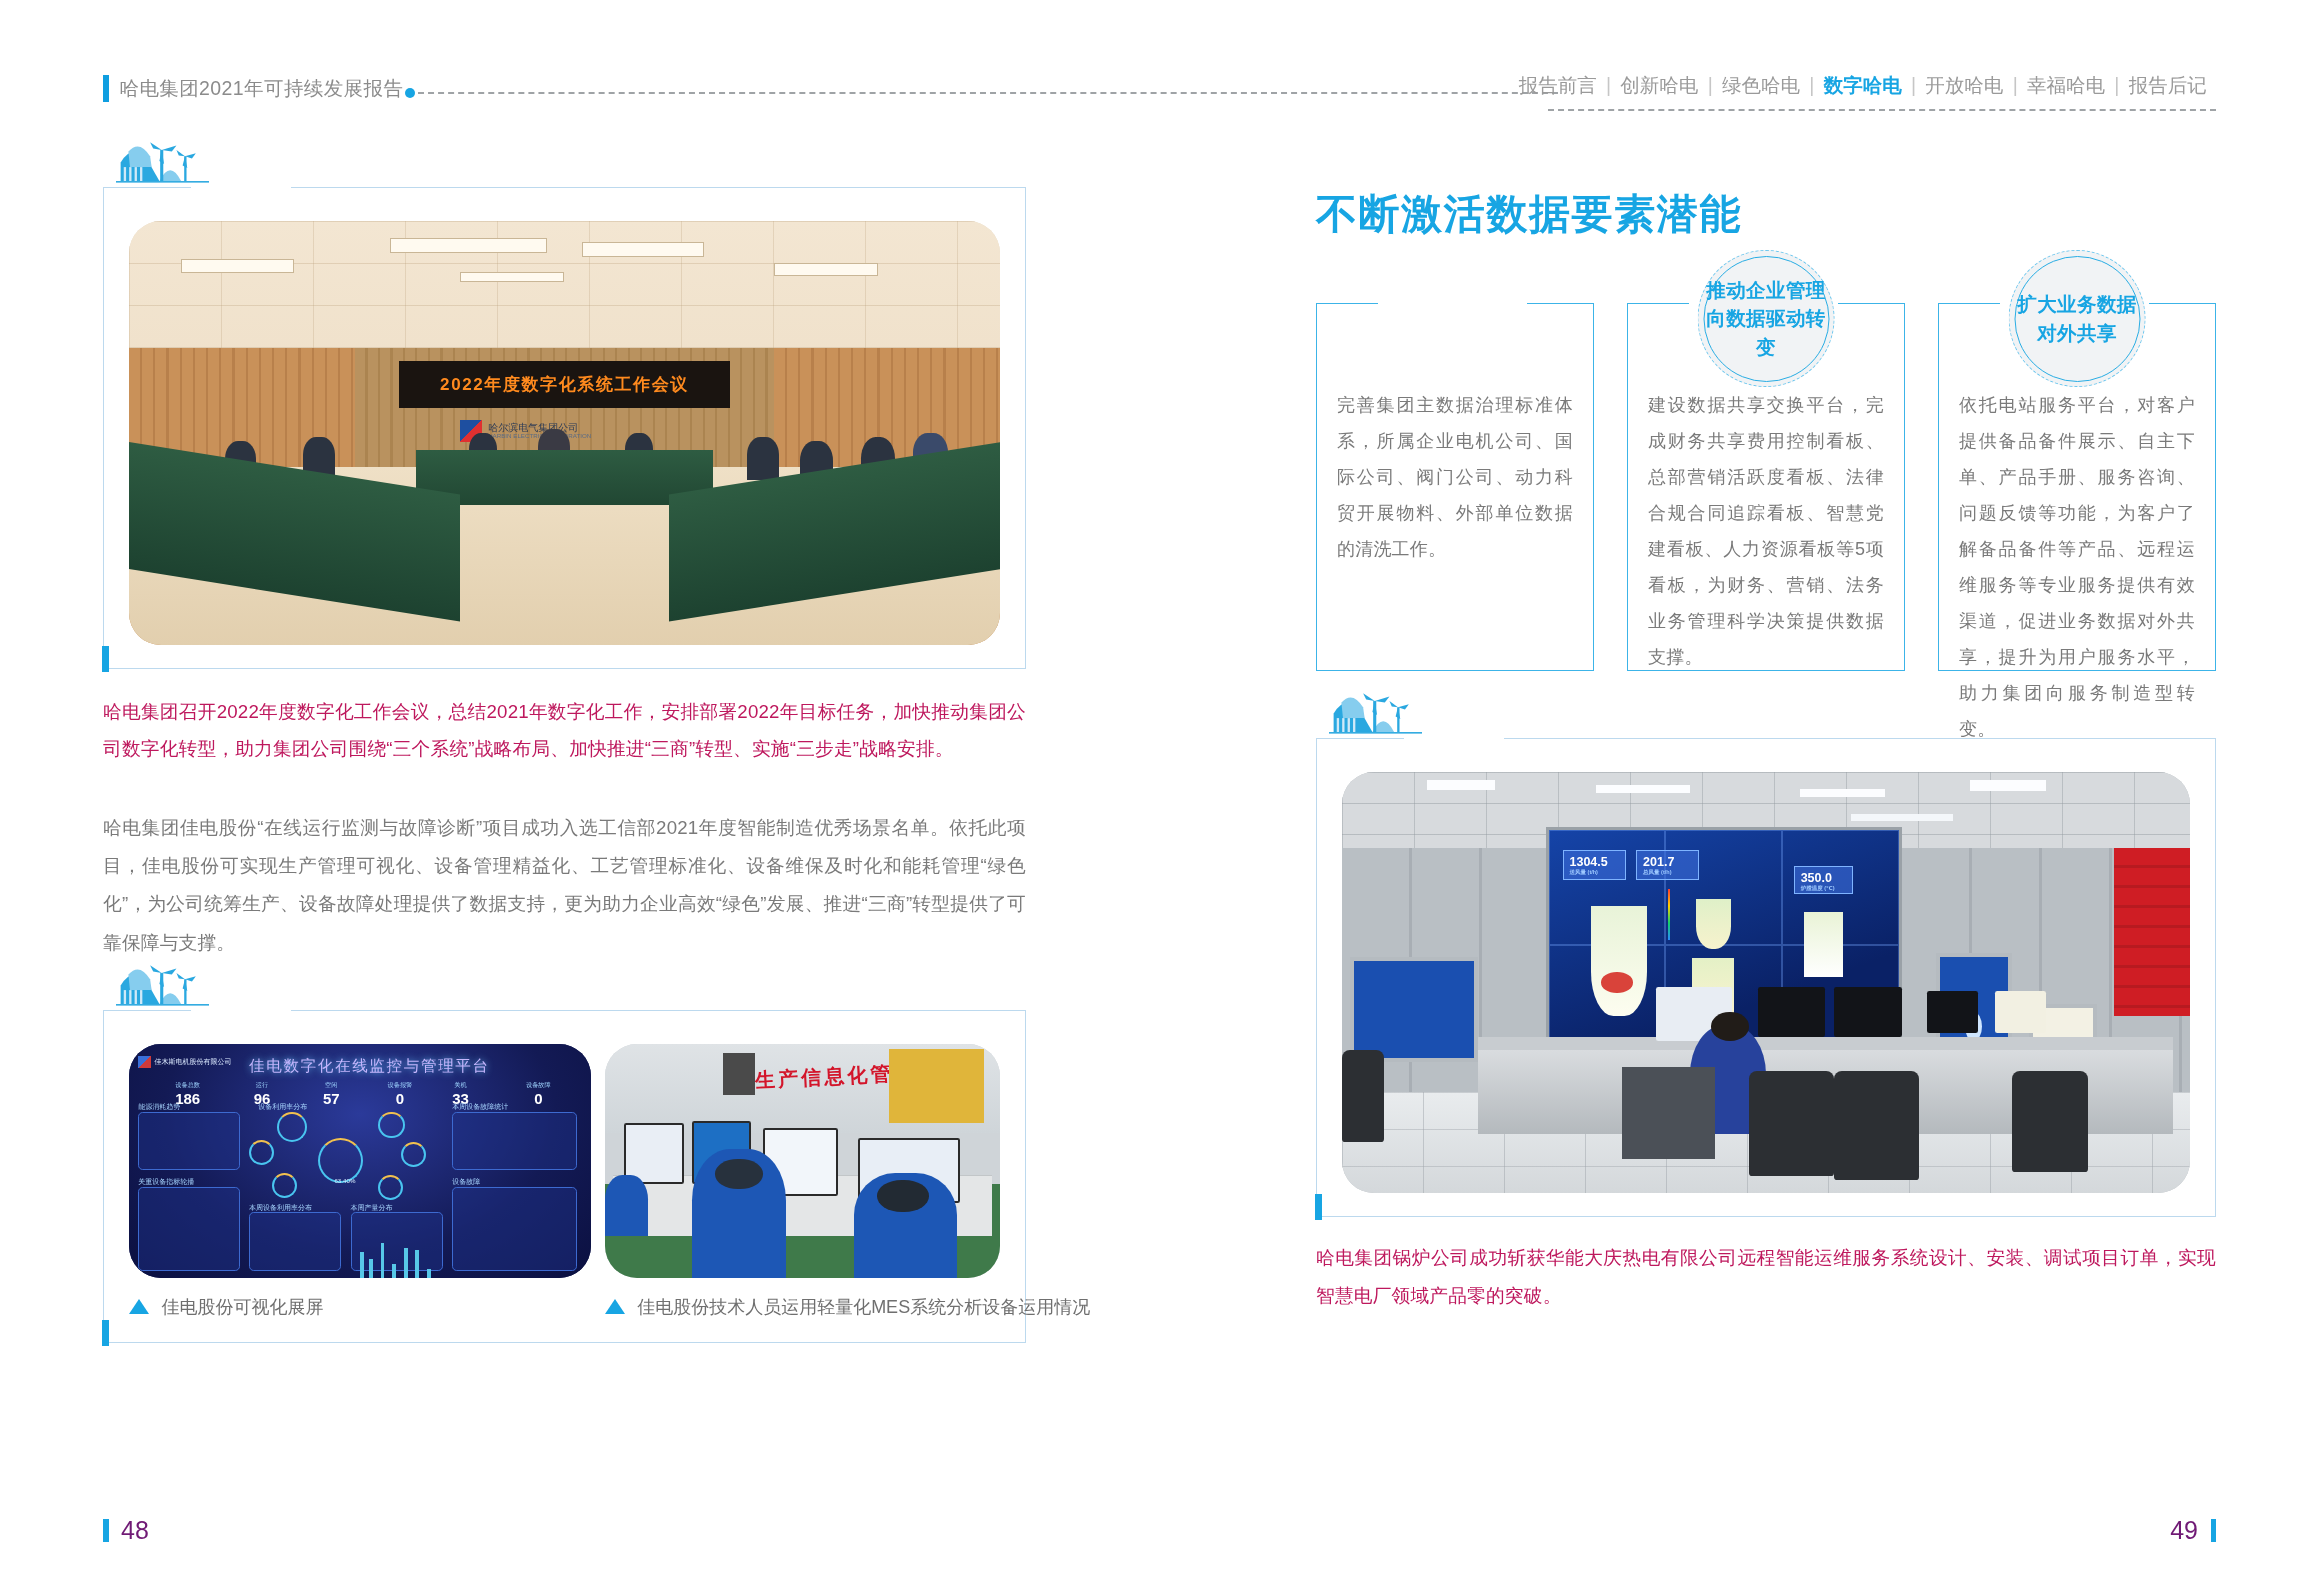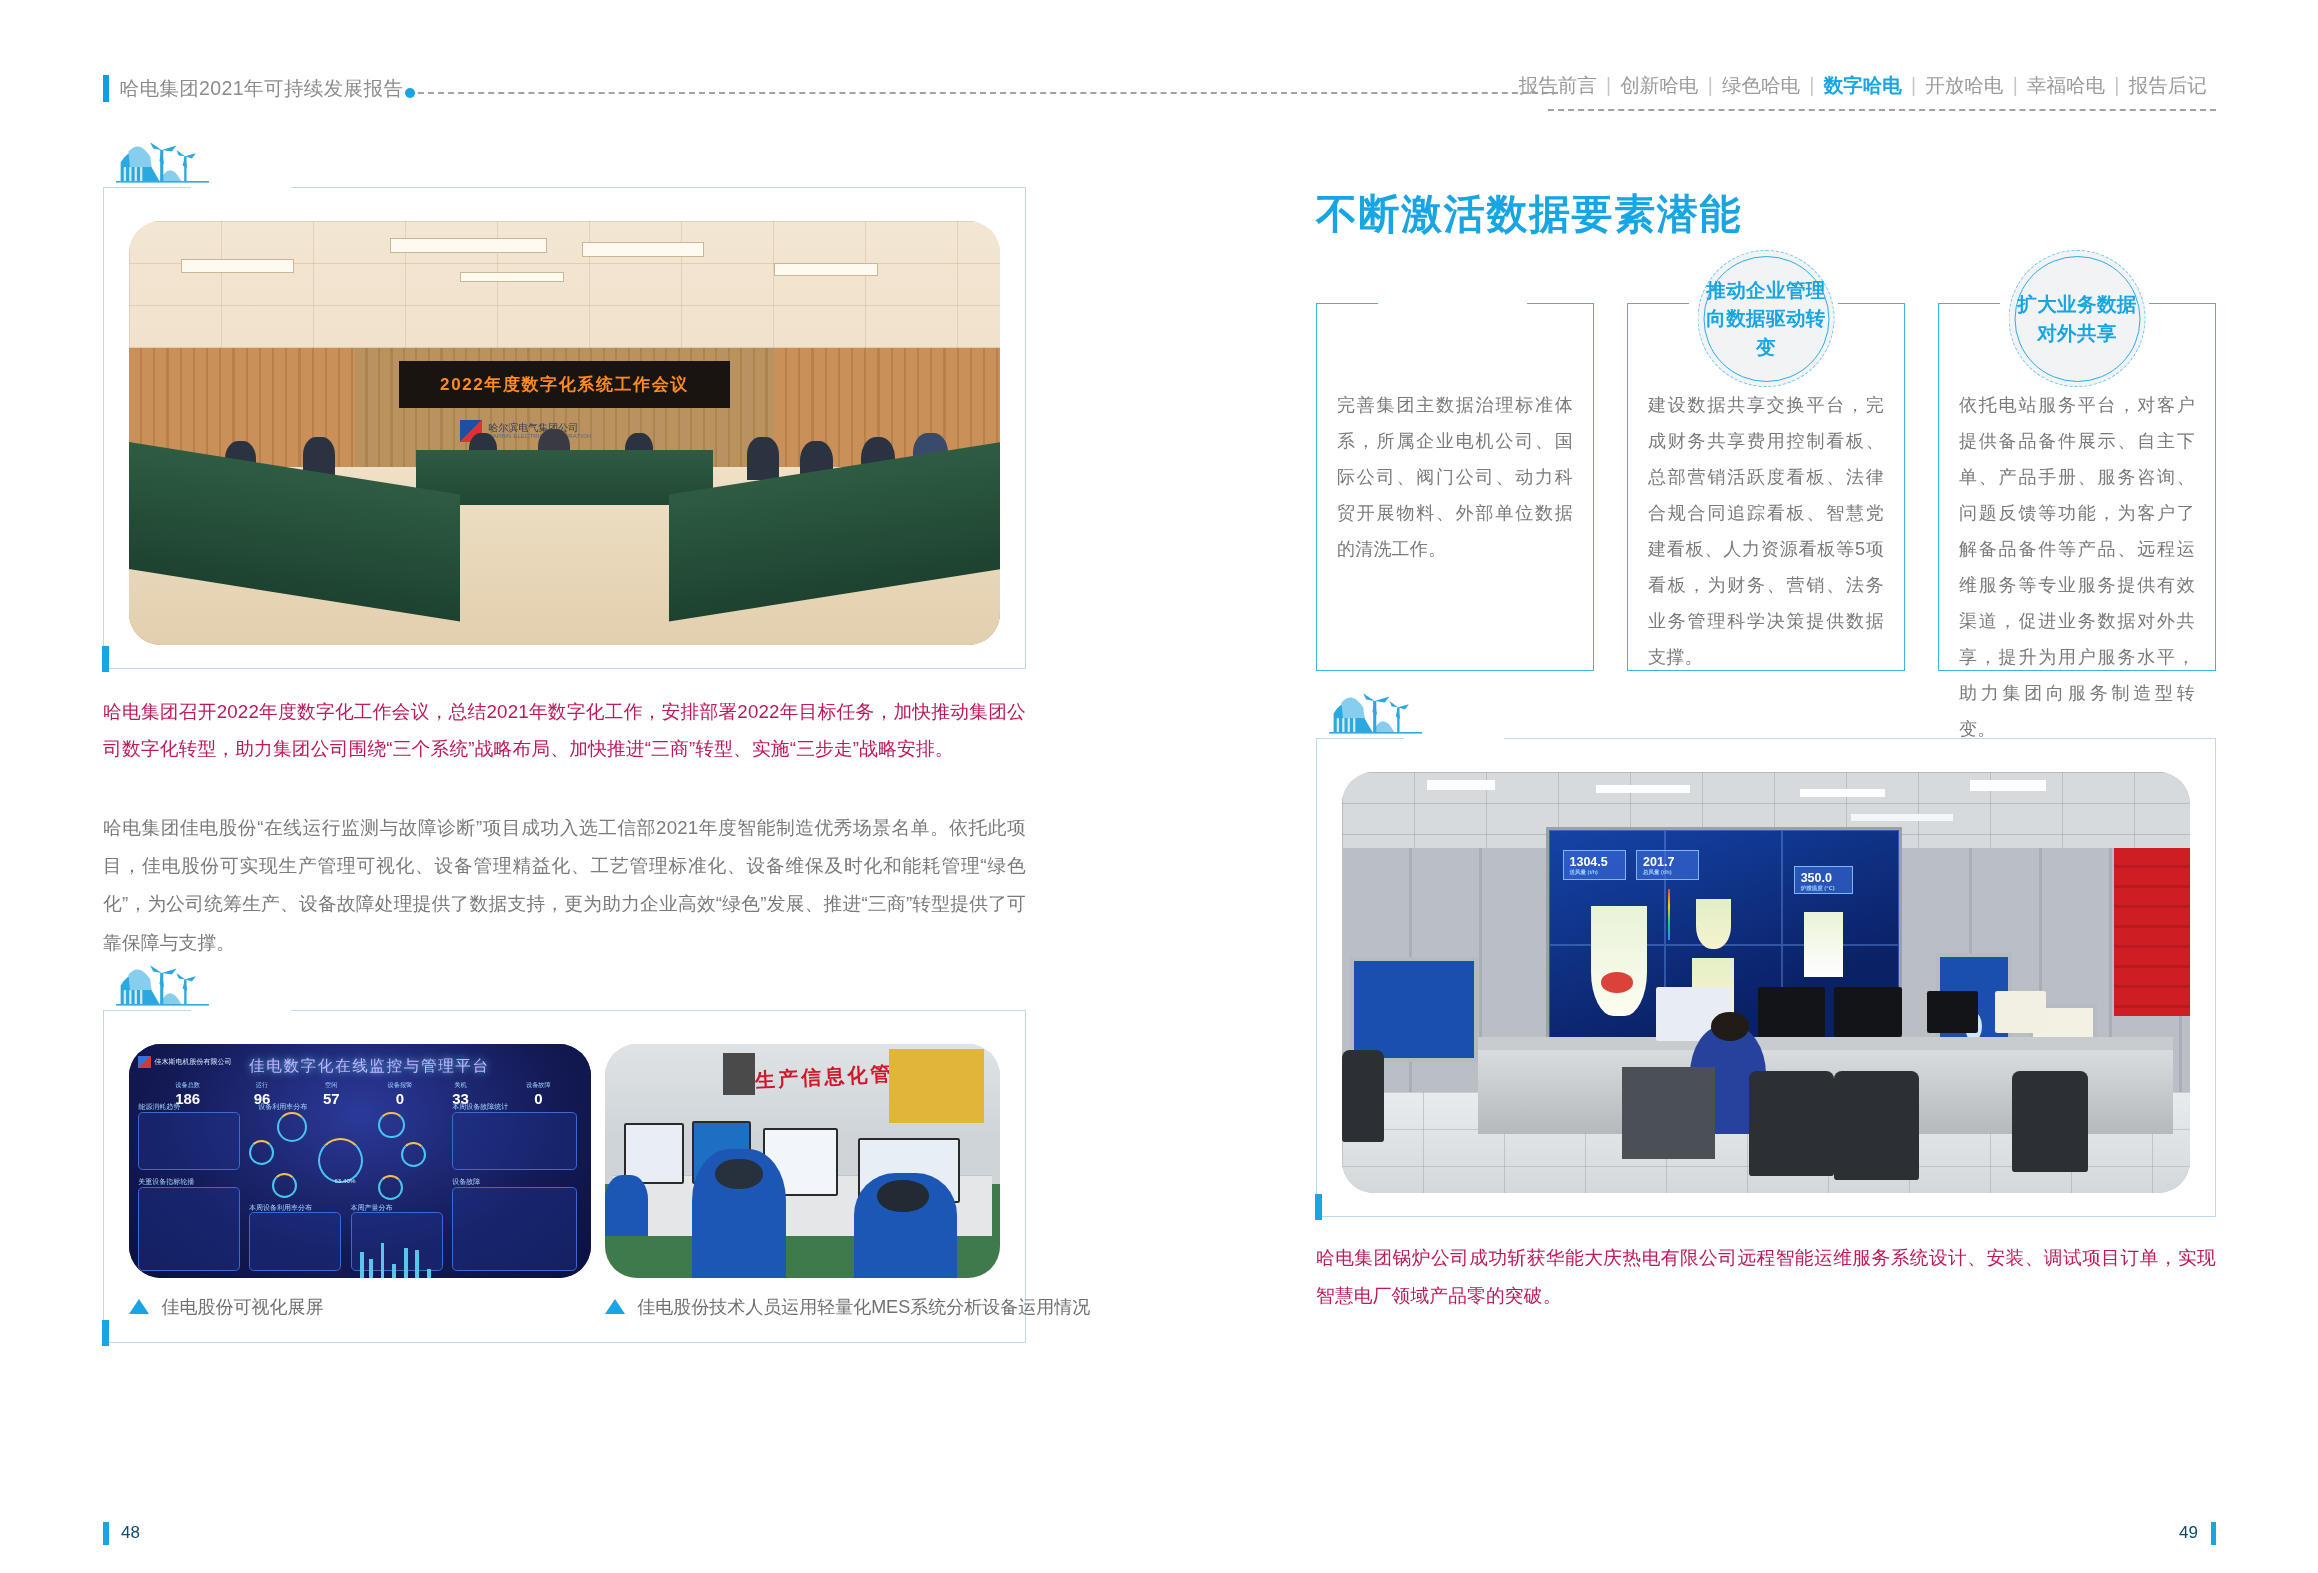--- a/index.html
+++ b/index.html
@@ -22,21 +22,21 @@
   .hdr-nav { position:absolute; right:103px; top:72px; display:flex; align-items:center; gap:0; }
   .nav-item { font-size:19.5px; color:#9a9a9a; white-space:nowrap; padding:0 9.3px; }
   .nav-item.active { color:#17a5e3; font-weight:bold; }
   .nav-sep { color:#c6c6c6; font-size:19.5px; }
   .hdr-nav-dash { position:absolute; right:103px; top:109px; width:668px; height:0; border-top:2.3px dashed #9fa3a6; }
 
   
   .foot-l { position:absolute; left:103px; bottom:28px; display:flex; align-items:center; gap:12.5px; }
   .foot-r { position:absolute; right:103px; bottom:28px; display:flex; align-items:center; gap:12.5px; }
   .foot-bar { width:5.5px; height:23.4px; background:#17a5e3; }
-  .foot-num { font-size:17px; color:#0c4a6e; }
+  .foot-num { font-size:25px; color:#701a75; }
 
   
   .col-left { position:absolute; left:103px; top:187px; width:923px; }
   .col-right { position:absolute; left:1316px; top:187px; width:900px; }
 
   
   .frame-block { position:relative; }
   .frame-box {
     position:relative;
     border:1.6px solid #bcd9ee;

